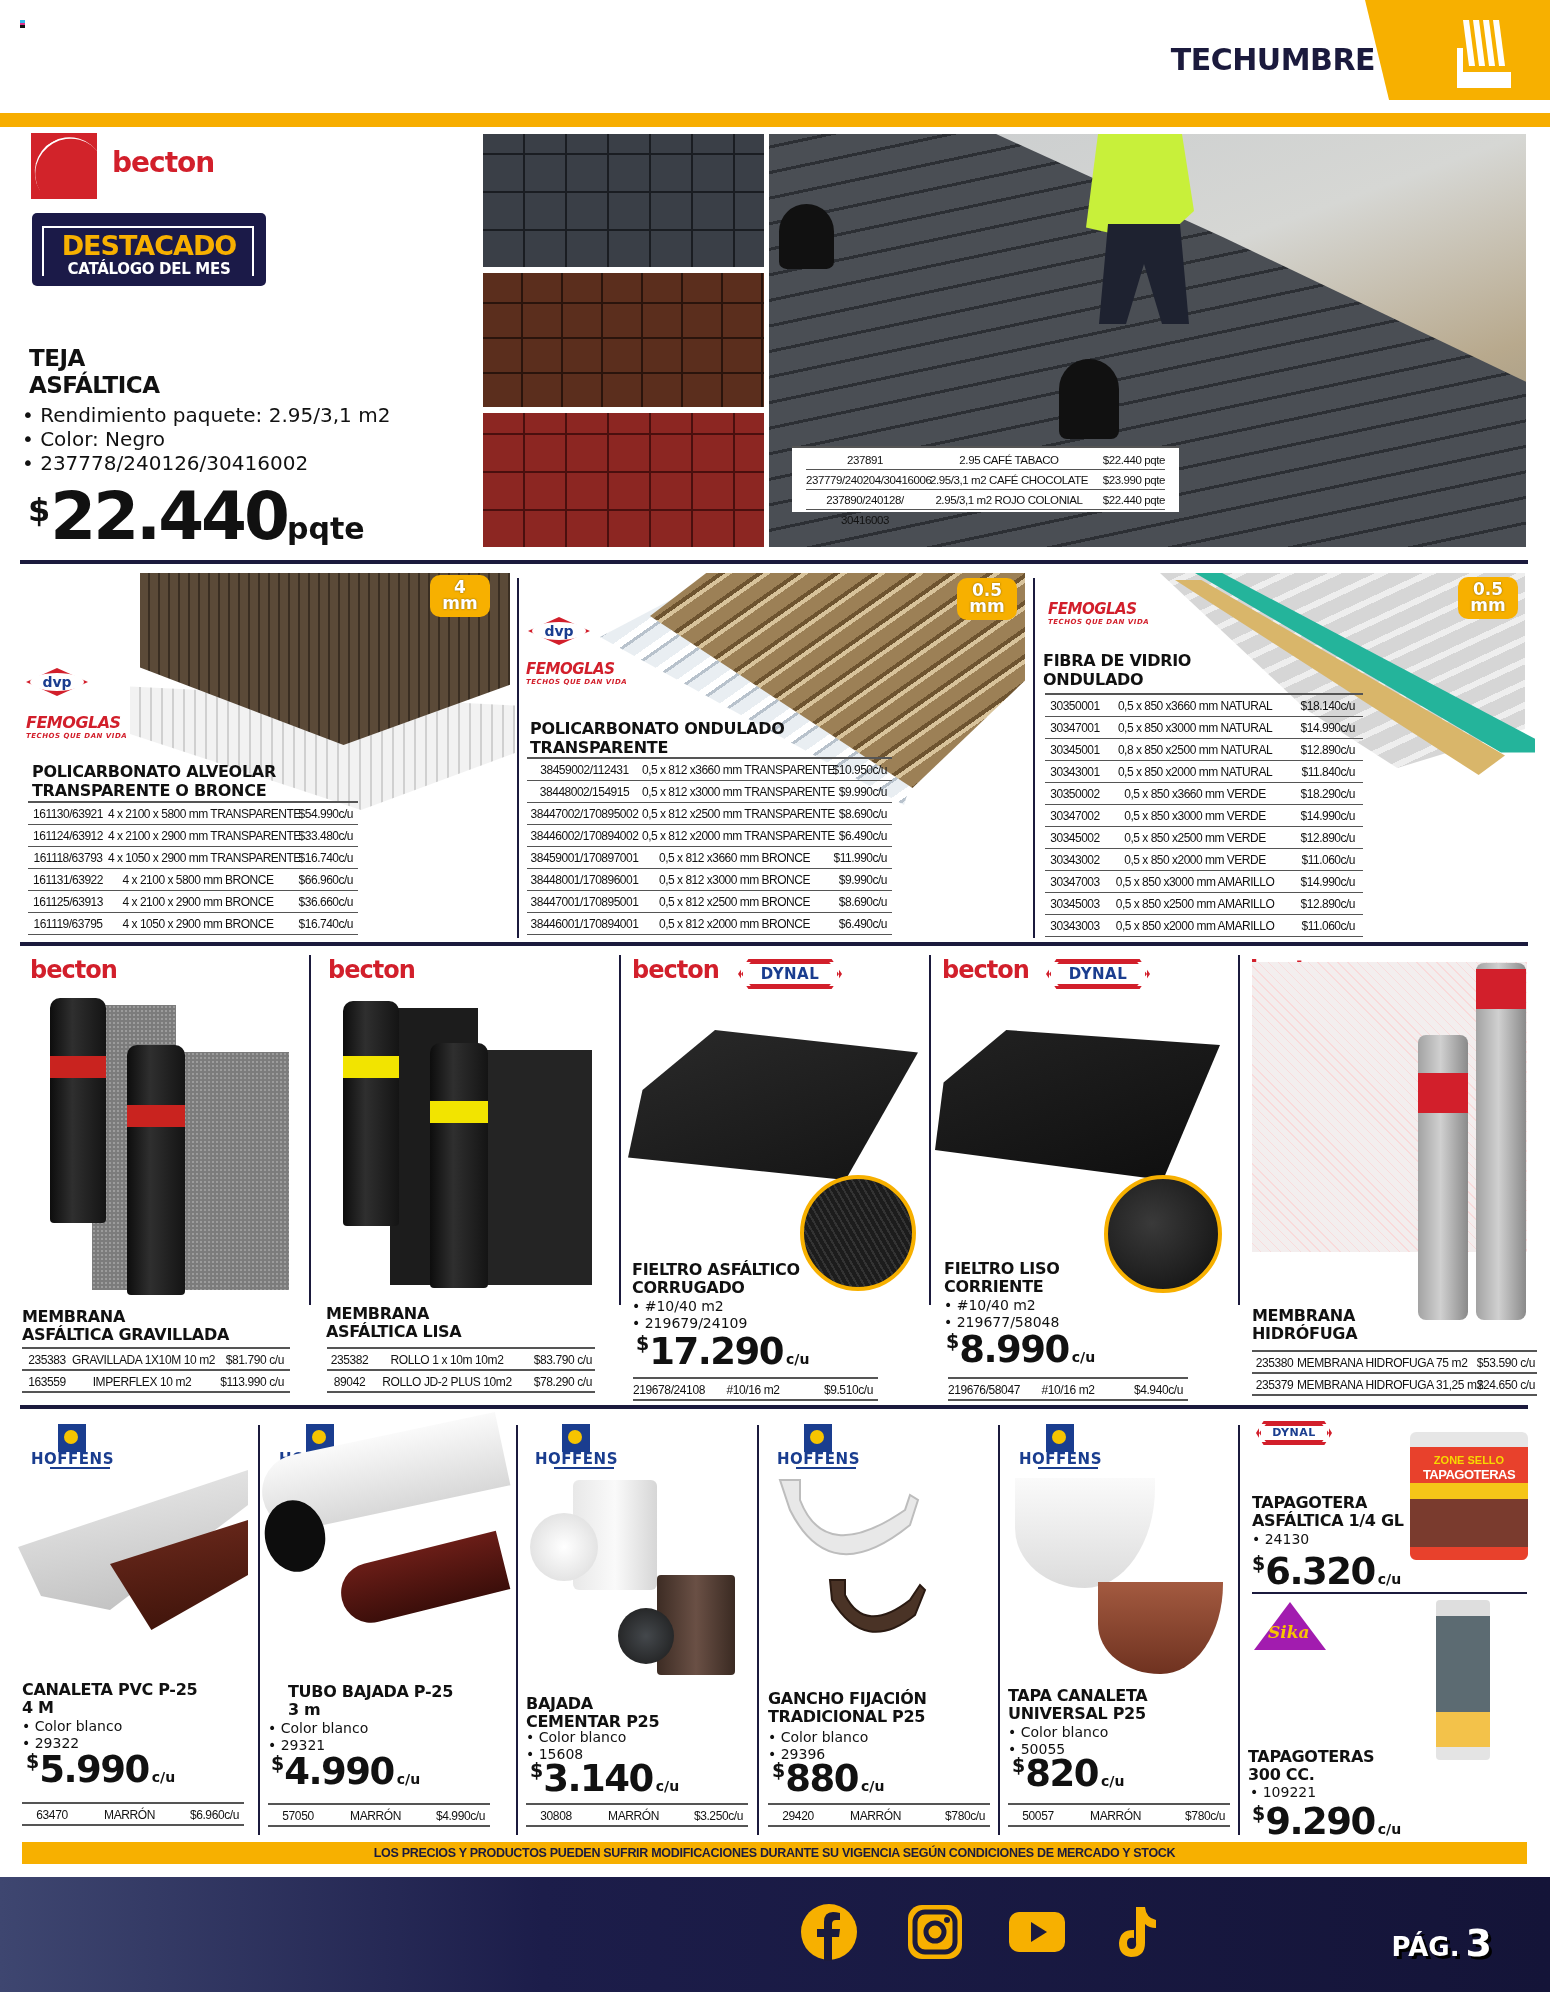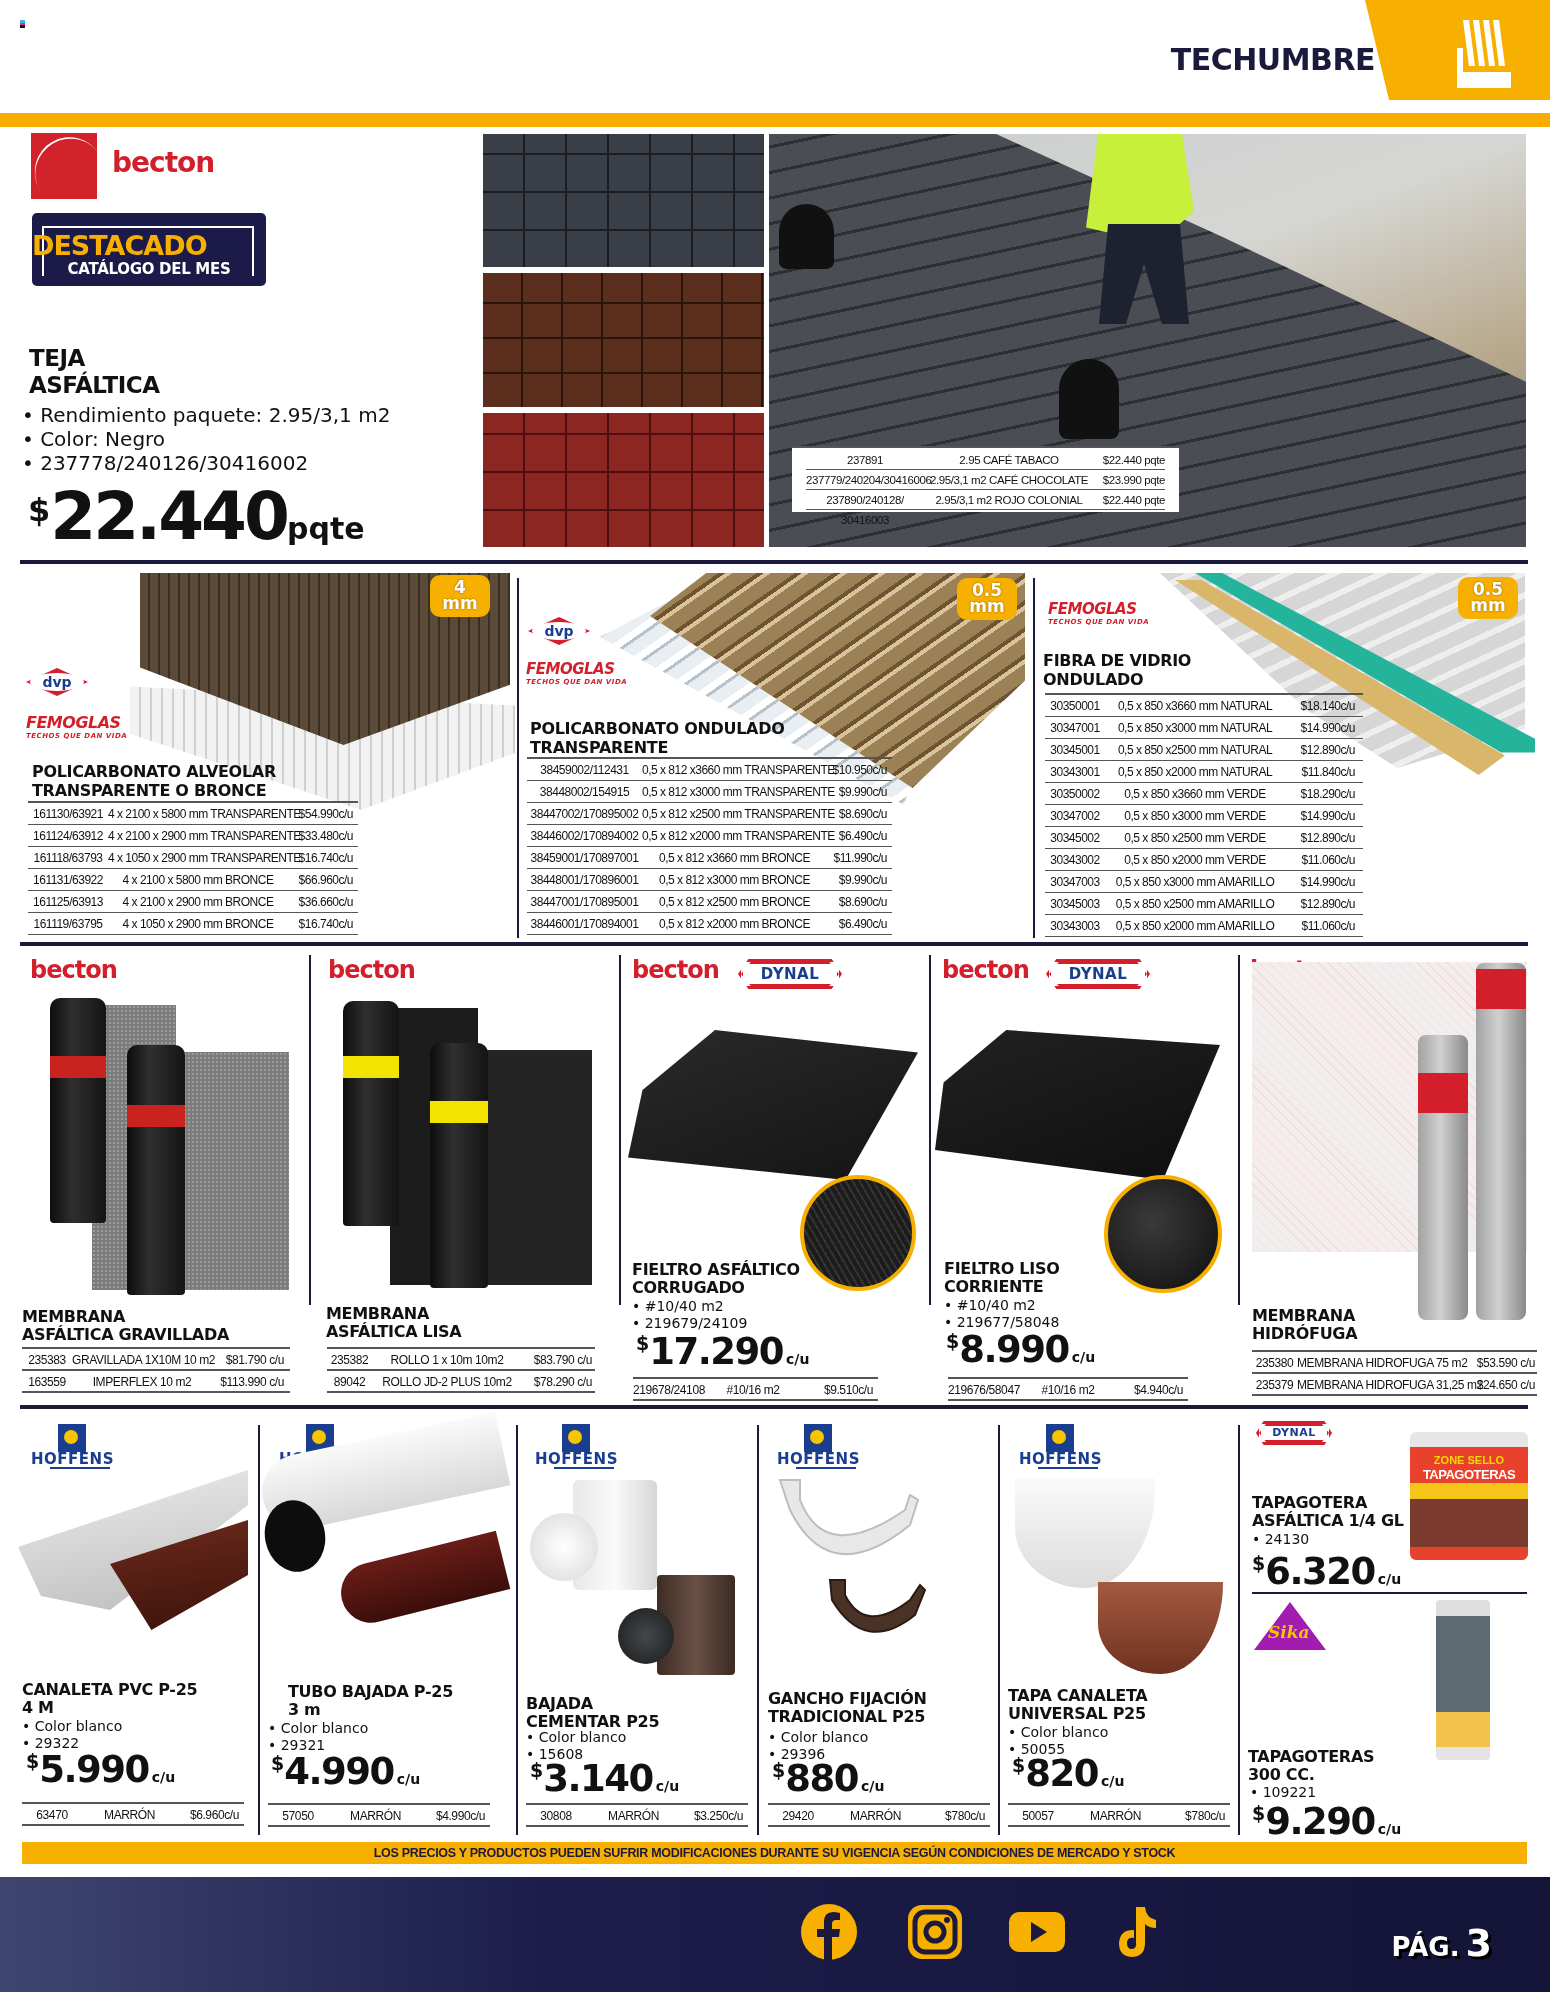--- a/index.html
+++ b/index.html
@@ -17,21 +17,21 @@
   .header-tab svg { position:absolute; left:90px; top:18px; }
   .top-bar { position:absolute; left:0; top:113px; width:1550px; height:14px; background:#f7ad00; }
 
   
   .logo-owens { position:absolute; left:31px; top:133px; width:66px; height:66px; background:#d2232a; color:#fff; }
   .logo-owens span { position:absolute; left:8px; top:36px; font-size:12px; line-height:11px; font-family:"Liberation Serif", serif; letter-spacing:-0.5px; }
   .logo-owens::before { content:""; position:absolute; left:4px; top:4px; width:70px; height:70px; border-top:2px solid #fff; border-radius:50%; transform:rotate(-30deg); }
   .brand-becton { font-family:"DejaVu Sans", sans-serif; color:#d21f2b; font-weight:bold; letter-spacing:-1px; }
   .badge-destacado { position:absolute; left:32px; top:213px; width:234px; height:73px; background:#1b1a48; border-radius:5px; }
   .badge-destacado .frame { position:absolute; left:10px; top:13px; width:212px; height:50px; border:2px solid #fff; border-bottom:none; }
-  .badge-destacado .t1 { position:absolute; left:0; width:100%; top:17px; text-align:left; font-size:27px; font-weight:900; color:#f7b000; font-family:"DejaVu Sans", sans-serif; letter-spacing:-1px; }
+  .badge-destacado .t1 { position:absolute; left:0; width:100%; top:17px; text-align:center; font-size:27px; font-weight:900; color:#f7b000; font-family:"DejaVu Sans", sans-serif; letter-spacing:-1px; }
   .badge-destacado .t2 { position:absolute; left:0; width:100%; top:47px; text-align:center; font-size:15px; font-weight:bold; color:#fff; font-family:"DejaVu Sans", sans-serif; letter-spacing:-0.3px; }
 
   .hero-title { position:absolute; left:29px; top:345px; font-size:23px; font-weight:900; line-height:27px; font-family:"DejaVu Sans", sans-serif; letter-spacing:-0.5px; }
   .hero-bullets { position:absolute; left:22px; top:403px; font-size:20px; line-height:24px; font-family:"DejaVu Sans", sans-serif; }
   .hero-price { position:absolute; left:28px; top:478px; font-family:"DejaVu Sans", sans-serif; font-weight:900; white-space:nowrap; }
   .hero-price .cur { font-size:32px; vertical-align:18px; }
   .hero-price .amt { font-size:66px; letter-spacing:-3px; }
   .hero-price .unit { font-size:30px; font-weight:bold; }
 
   .swatch { position:absolute; left:483px; width:281px; }
@@ -357,21 +357,21 @@
       <span class="c2" style="width:180px">0,5 x 850 x3660 mm NATURAL</span>
       <span class="c3" style="width:70px">$18.140c/u</span>
     </div>
   <div class="row">
       <span class="c1" style="width:60px">30347001</span>
       <span class="c2" style="width:180px">0,5 x 850 x3000 mm NATURAL</span>
       <span class="c3" style="width:70px">$14.990c/u</span>
     </div>
   <div class="row">
       <span class="c1" style="width:60px">30345001</span>
-      <span class="c2" style="width:180px">0,5 x 850 x2500 mm NATURAL</span>
+      <span class="c2" style="width:180px">0,8 x 850 x2500 mm NATURAL</span>
       <span class="c3" style="width:70px">$12.890c/u</span>
     </div>
   <div class="row">
       <span class="c1" style="width:60px">30343001</span>
       <span class="c2" style="width:180px">0,5 x 850 x2000 mm NATURAL</span>
       <span class="c3" style="width:70px">$11.840c/u</span>
     </div>
   <div class="row">
       <span class="c1" style="width:60px">30350002</span>
       <span class="c2" style="width:180px">0,5 x 850 x3660 mm VERDE</span>

